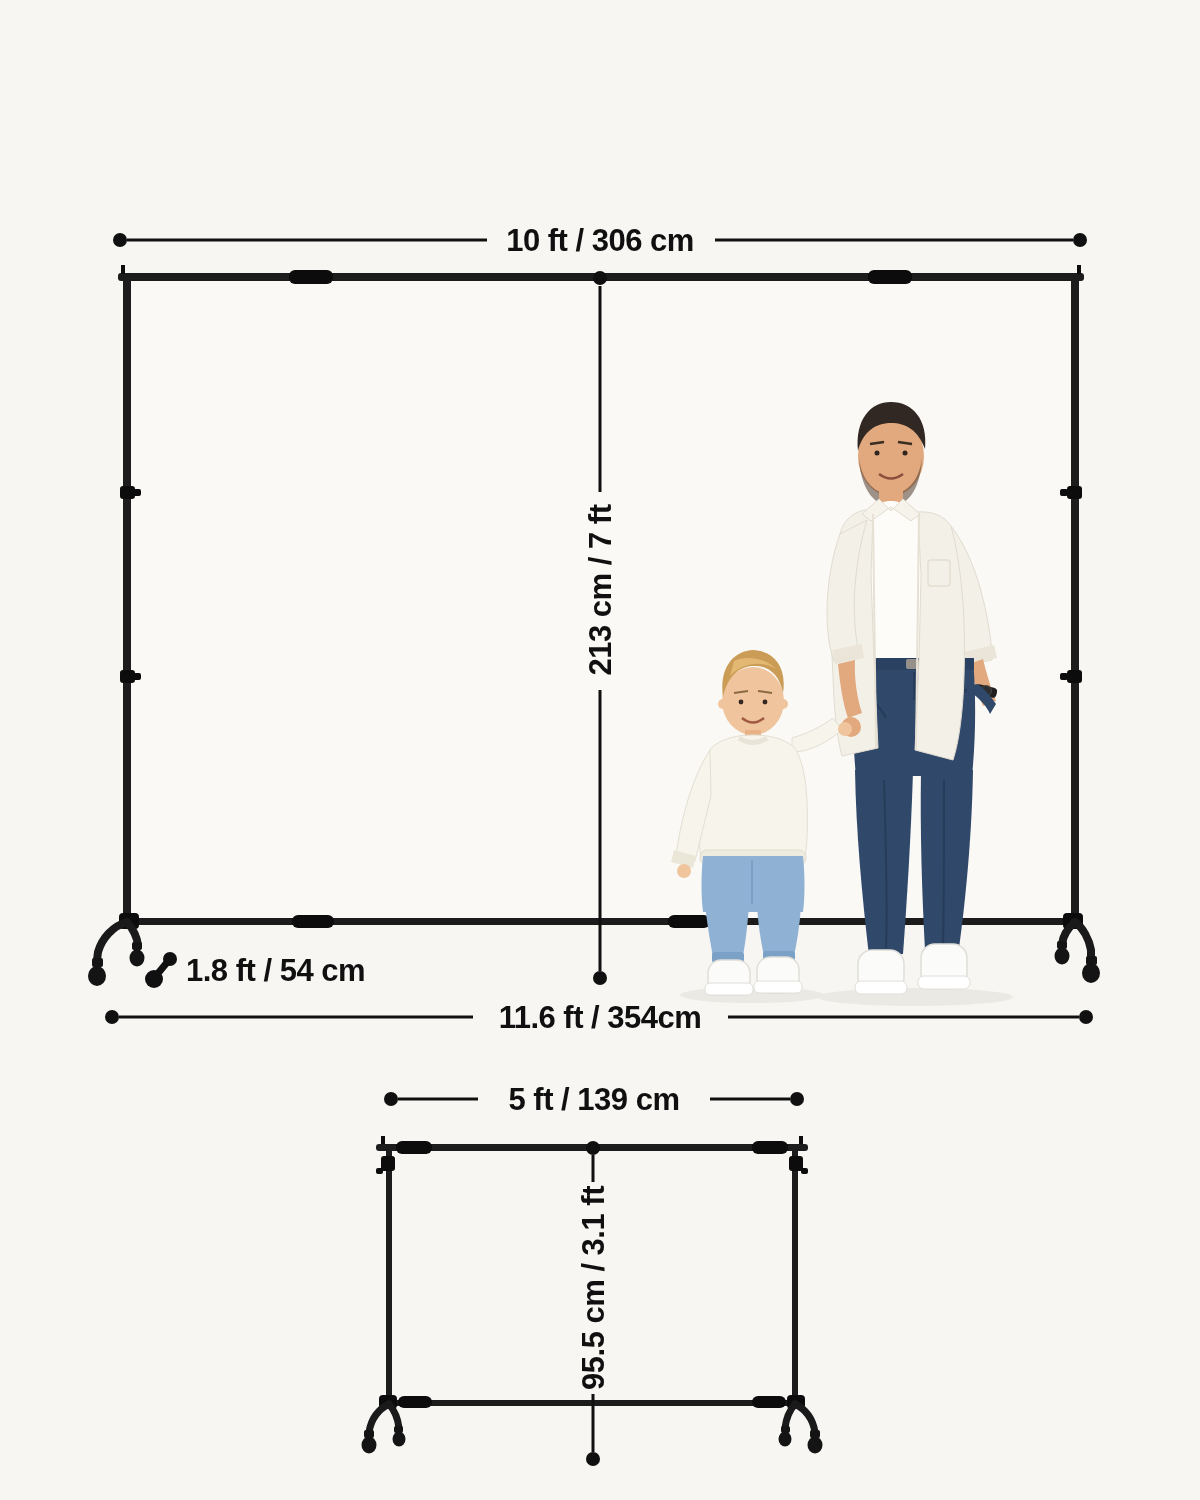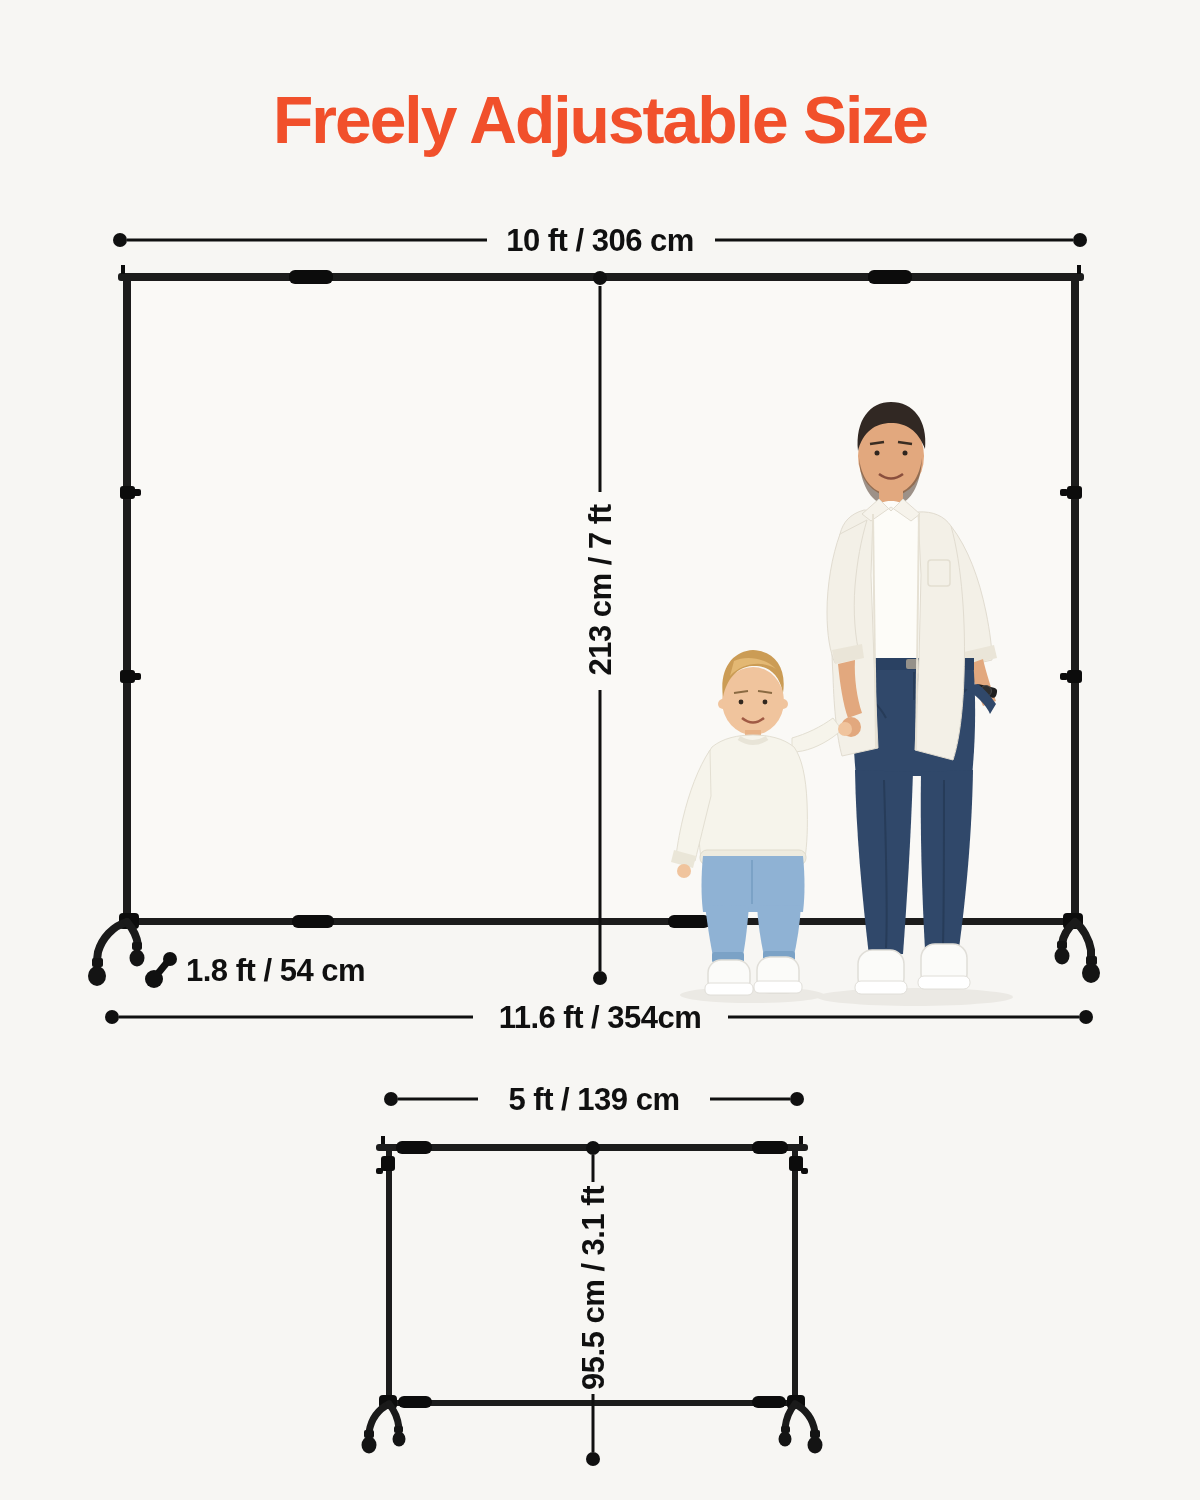--- a/index.html
+++ b/index.html
@@ -43,21 +43,20 @@
   .shoe{fill:#fbfbf9;stroke:#e0ded8;stroke-width:1.5;}
   .sole{fill:#ffffff;stroke:#e0ded8;stroke-width:1;}
   .shadow{fill:#ebe9e4;}
   .seam{stroke:#273c59;stroke-width:2;fill:none;}
 </style>
 </head>
 <body>
 
 <div class="canvas">
 
-  <h1 class="page-title">Freely Adjustable Size</h1>
 
   <svg width="1200" height="1500" viewBox="0 0 1200 1500">
 
     <g>
       <rect x="131" y="281" width="940" height="637" fill="#faf9f6"></rect>
 
       <rect class="bar" x="118" y="273" width="966" height="8" rx="3"></rect>
       <rect class="joint" x="121" y="265" width="4" height="9"></rect>
       <rect class="joint" x="1077" y="265" width="4" height="9"></rect>
       <rect class="joint" x="289" y="270" width="44" height="14" rx="6"></rect>

